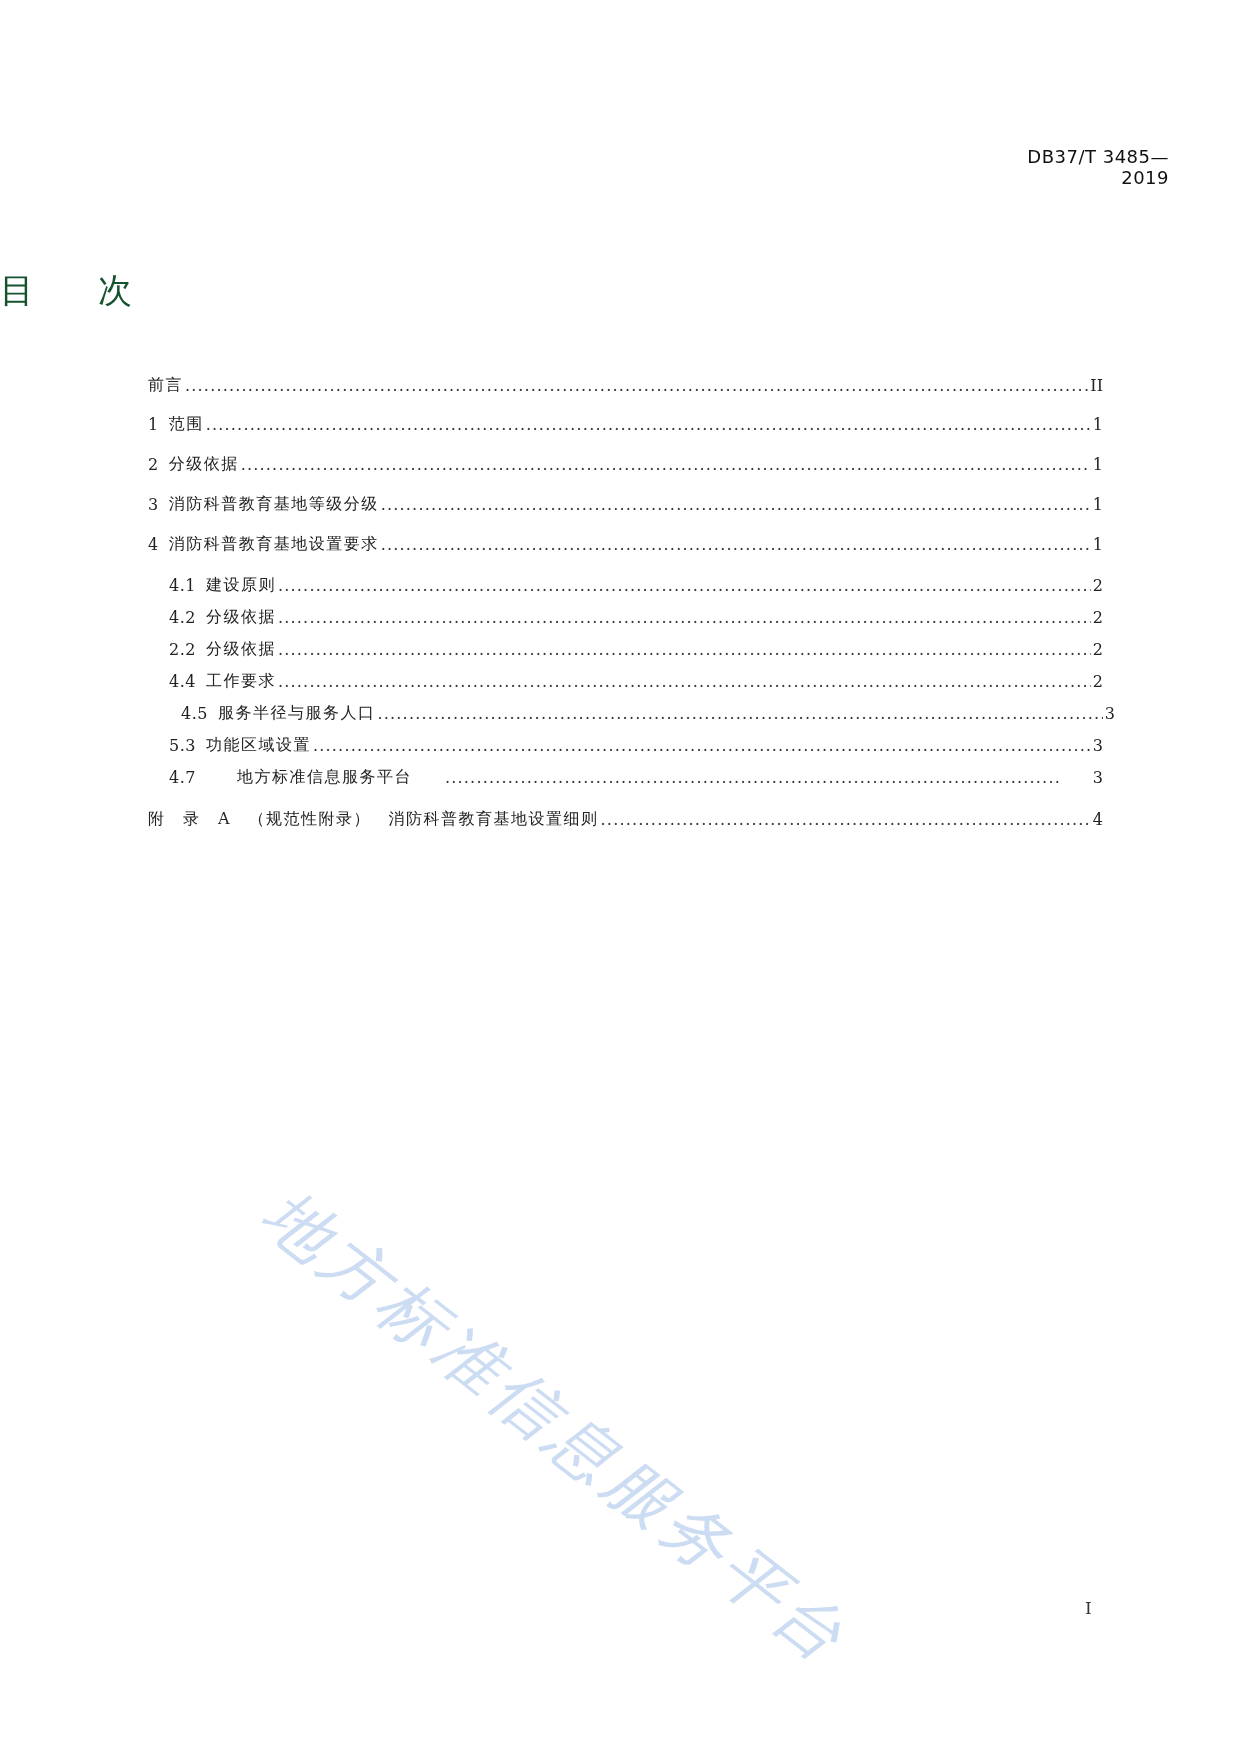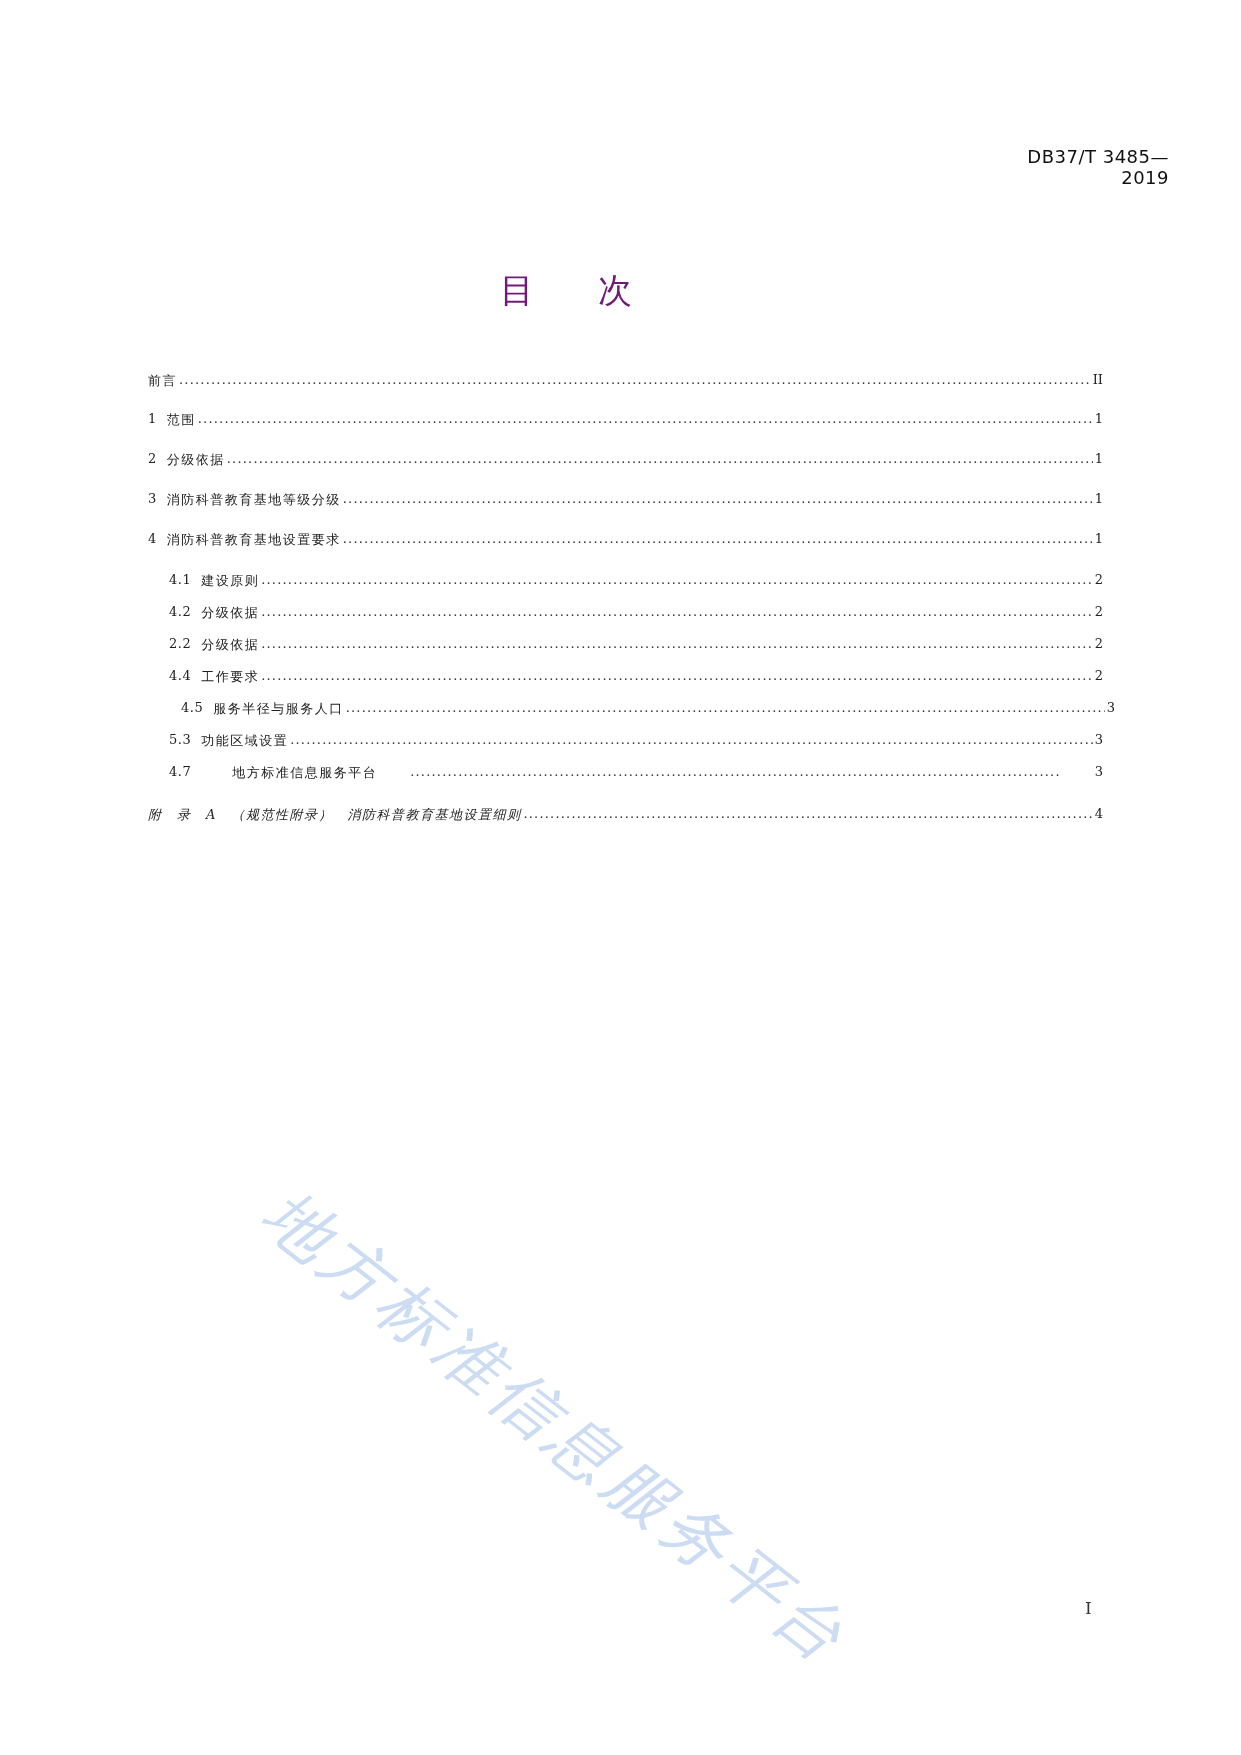--- a/index.html
+++ b/index.html
@@ -1,32 +1,32 @@
 <!DOCTYPE html>
 <html><head>
 <meta charset="utf-8">
 <style>
   html, body { margin: 0; padding: 0; background: #ffffff; }
   body { width: 1241px; height: 1755px; position: relative; overflow: hidden;
          font-family: "DejaVu Serif", "Liberation Serif", serif; color: #222; }
   .doc-code { position: absolute; top: 146px; left: 986px; width: 183px; text-align: right;
               font-family: "DejaVu Sans", "Liberation Sans", sans-serif; font-size: 18px; letter-spacing: 0.5px; color: #111; }
-  .toc-title { position: absolute; top: 268px; left: 0; width: 1132px; text-align: center;
-               font-family: "DejaVu Sans", "Liberation Sans", sans-serif; font-size: 34px; color: #701a75; }
+  .toc-title { position: absolute; top: 268px; left: 0; width: 1132px; 
+               font-family: "DejaVu Sans", "Liberation Sans", sans-serif; font-size: 34px; color: #14532d; }
   .toc-title span { display: inline-block; }
   .toc-title .gap { width: 64px; }
   .toc { position: absolute; left: 148px; top: 0; width: 955px; }
-  .row { position: absolute; left: 0; display: flex; align-items: flex-start; font-size: 13px; height: 26px; }
+  .row { position: absolute; left: 0; display: flex; align-items: center; font-size: 16px; height: 26px; }
   .row.sub { left: 21px; }
   .row .num { margin-right: 10px; letter-spacing: 0.5px; }
   .row .lbl { white-space: nowrap; letter-spacing: 1.5px; }
   .row .dots { flex: 1; overflow: hidden; white-space: nowrap; margin: 0 2px; letter-spacing: 1.2px; color: #333; }
   .row .dots::after { content: "......................................................................................................................................................................................................................................................................................................."; }
   .row .pg { white-space: nowrap; }
-  .row.appendix .lbl { letter-spacing: 1.5px; font-style: italic; }
+  .row.appendix .lbl { letter-spacing: 1.5px; }
   .page-num { position: absolute; top: 1598px; left: 1085px; font-size: 17px; color: #333; }
   .watermark { position: absolute; left: 300px; top: 1170px; transform-origin: 0 0; transform: rotate(38deg);
                font-family: "DejaVu Sans", "Liberation Sans", sans-serif; font-size: 66px; color: #c4d6f0;
                letter-spacing: 6px; white-space: nowrap; opacity: 0.85; font-style: italic; }
 </style>
 </head>
 <body>
 
 <div class="doc-code">DB37/T 3485—2019</div>
 

